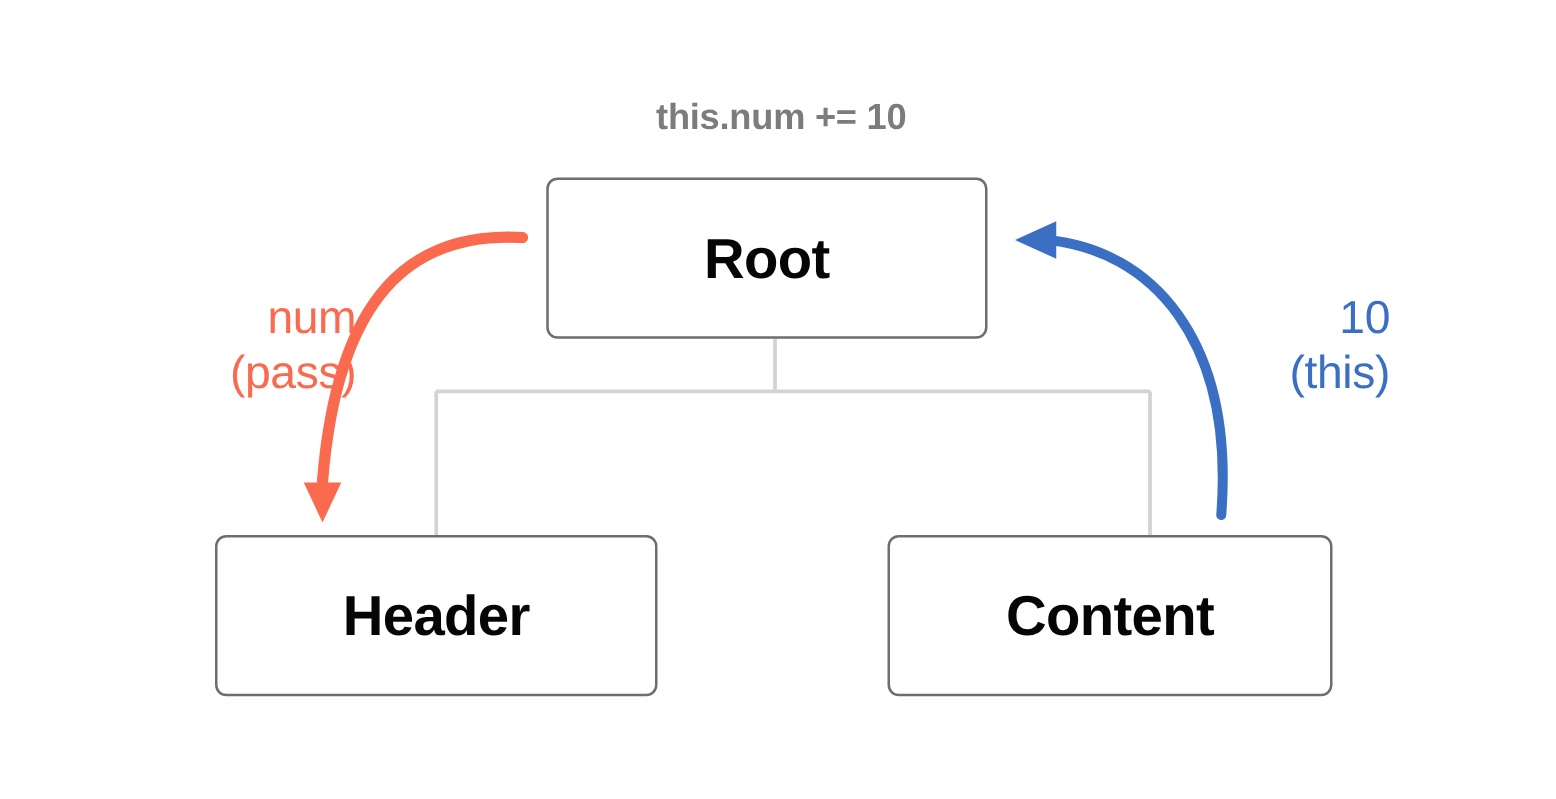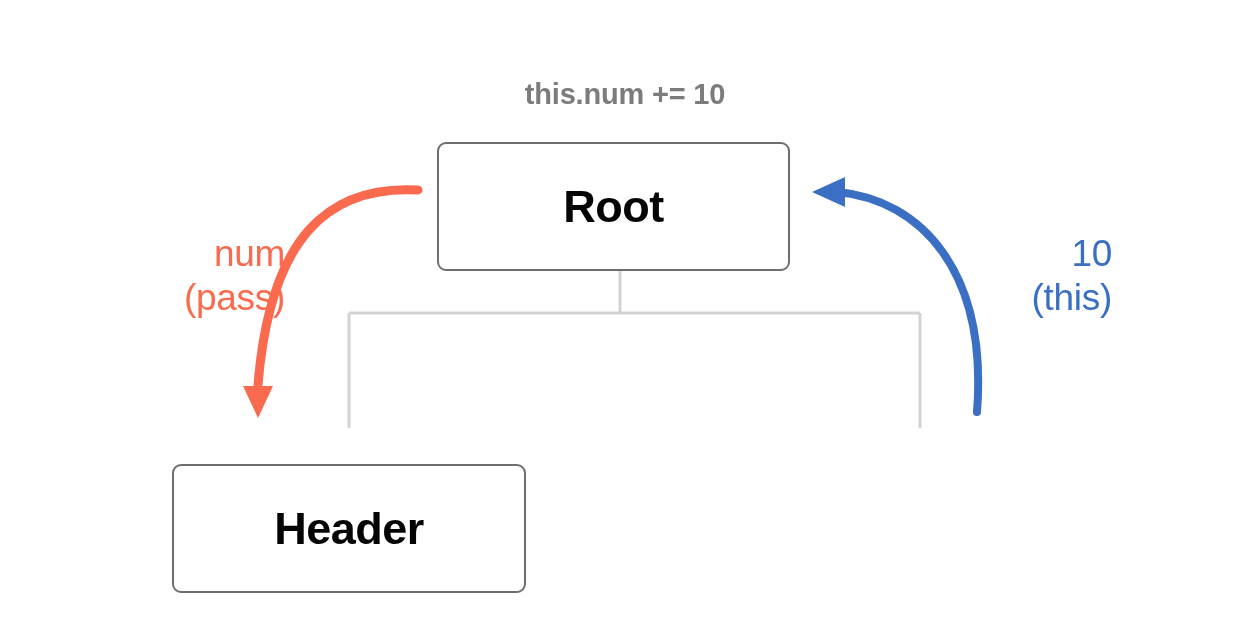--- a/index.html
+++ b/index.html
@@ -48,21 +48,20 @@
     left: 437px;
     top: 142px;
     width: 353px;
     height: 129px;
   }
   #node-header {
     left: 172px;
     top: 428px;
     width: 354px;
     height: 129px;
-    margin-top: 36px;
   }
   #node-content {
     left: 710px;
     top: 428px;
     width: 356px;
     height: 129px;
   }
   .code-label {
     position: absolute;
     left: 425px;
@@ -127,20 +126,23 @@
   <div class="code-label">this.num += 10</div>
 
   <div class="node" id="node-root">
     <span class="node-label">Root</span>
   </div>
 
   <div class="node" id="node-header">
     <span class="node-label">Header</span>
   </div>
 
+  <div class="node" id="node-content">
+    <span class="node-label">Content</span>
+  </div>
 
   <div class="side-label" id="label-props">
     <span class="line-1">num</span>
     <span class="line-2">(pass)</span>
   </div>
 
   <div class="side-label" id="label-pass">
     <span class="line-1">10</span>
     <span class="line-2">(this)</span>
   </div>

